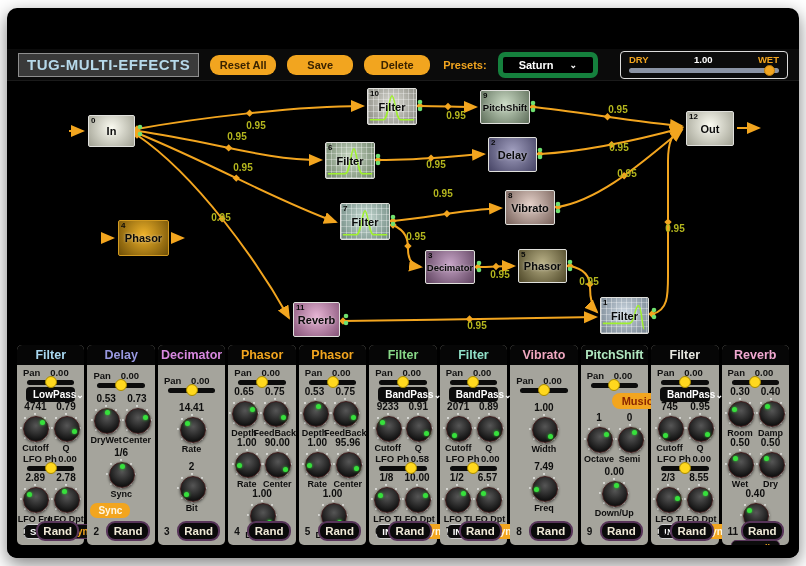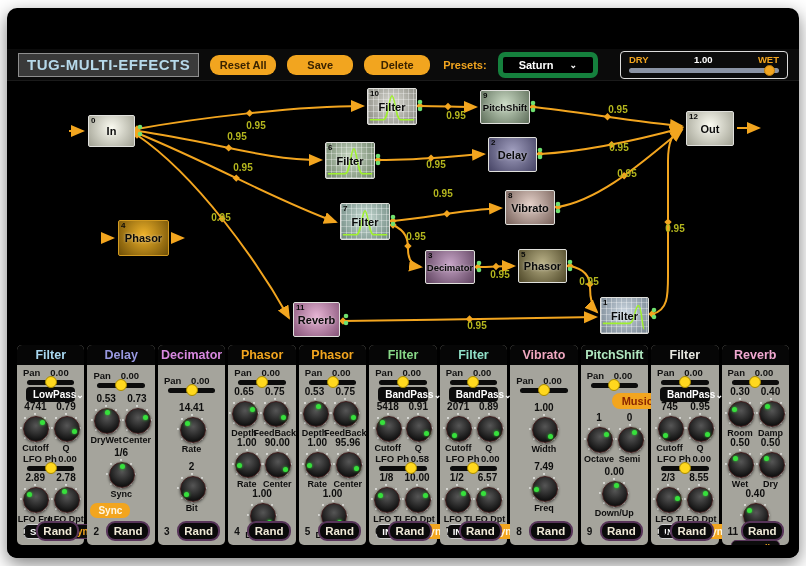--- a/index.html
+++ b/index.html
@@ -643,21 +643,21 @@
             <div class="slider">
               <span class="sthumb" style="left: calc(50% - 6px);"></span>
             </div>
           </div>
           <div class="ctl-select">
             <span>BandPass</span>
             <span class="chev">⌄</span>
           </div>
           <div class="krow">
             <div class="kcol">
-              <div class="kval">5418</div>
+              <div class="kval">9233</div>
               <div class="kwrap">
                 <div class="ticks"></div>
                 <div class="knob">
                   <span class="kdot" style="left: 3.48959px; top: 3.48959px;"></span>
                 </div>
               </div>
               <div class="klab">Cutoff</div>
             </div>
             <div class="kcol">
               <div class="kval">0.91</div>

